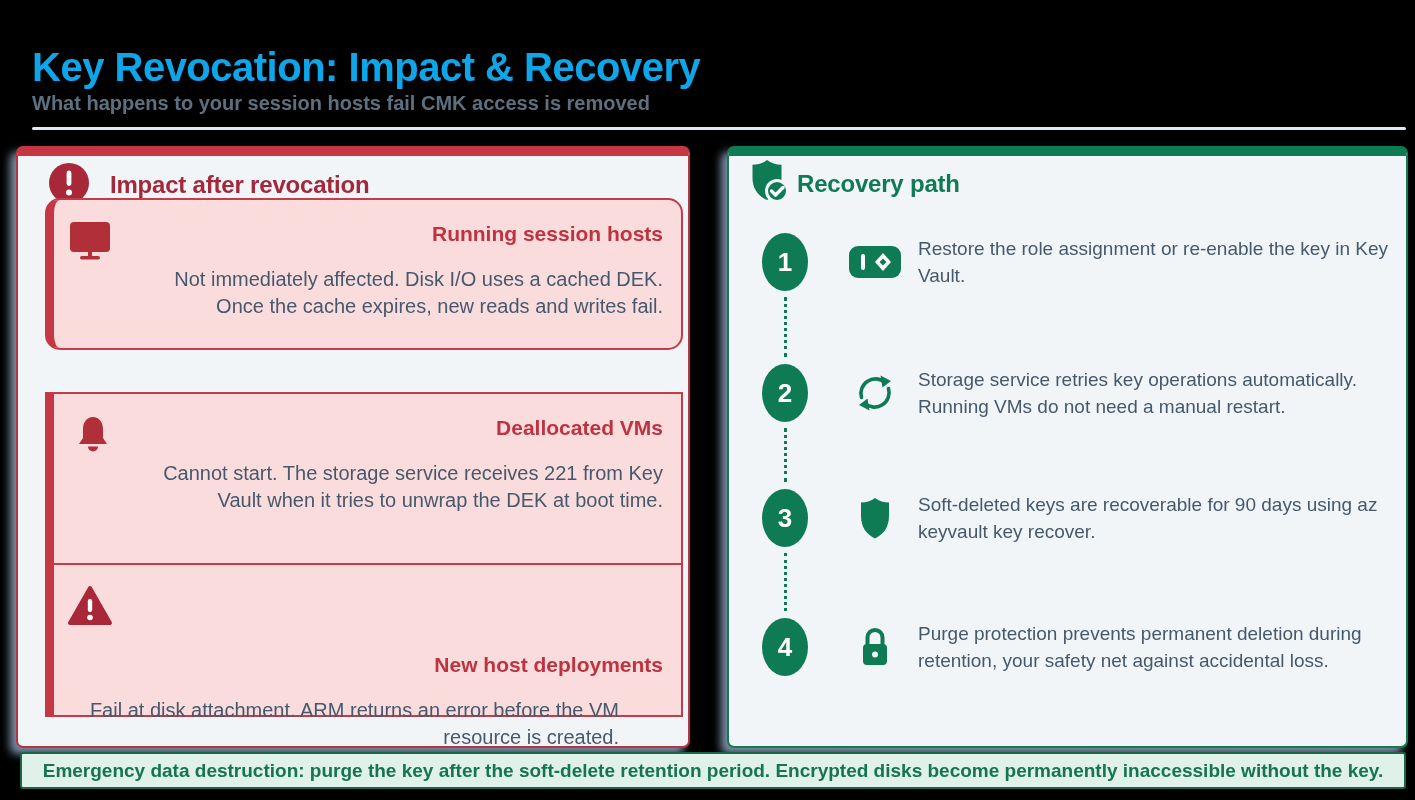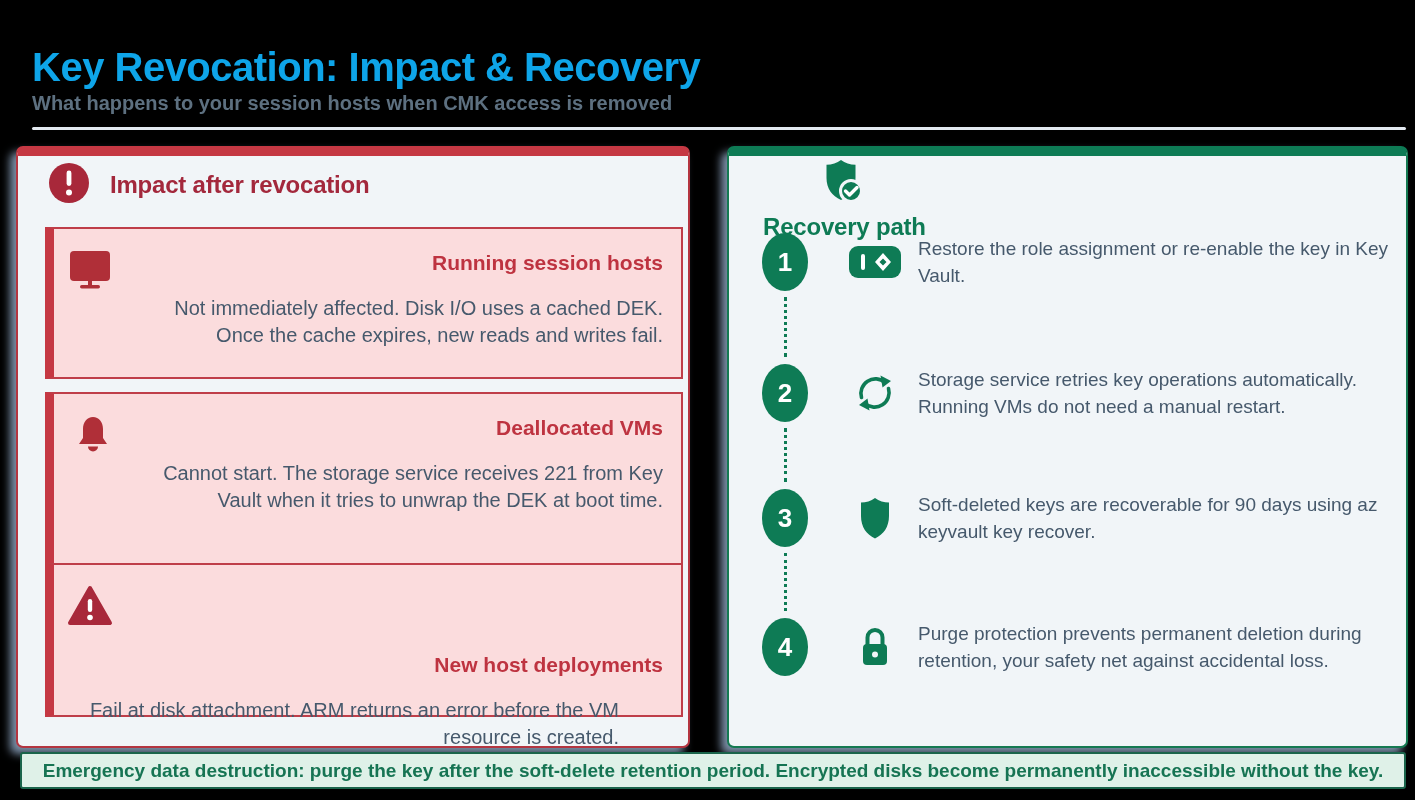--- a/index.html
+++ b/index.html
@@ -13,21 +13,21 @@
   .divider{position:absolute;left:32px;top:127px;width:1374px;height:3px;
            background:#E3E9F0;border-radius:2px;}
 
   .panel{position:absolute;top:146px;height:602px;background:#F1F5F8;border-radius:7px;
          box-sizing:border-box;box-shadow:-6px 6px 8px rgba(145,168,196,0.85);}
   .panel.impact{left:16px;width:674px;border:2px solid #B43540;border-top:10px solid #C53843;text-align:right;}
   .panel.recovery{left:727px;width:681px;border:2px solid #157A52;border-top:10px solid #0E7B55;}
 
   .panel-heading{position:absolute;display:flex;align-items:center;}
   .impact .panel-heading{left:30px;top:6px;gap:20px;}
-  .recovery .panel-heading{left:34px;top:2px;gap:3px;flex-direction:column;}
+  .recovery .panel-heading{left:17px;top:2px;gap:3px;}
   .heading-text{font-size:24px;font-weight:bold;letter-spacing:-0.2px;}
   .impact .heading-text{color:#A3283C;}
   .recovery .heading-text{color:#0E7B55;}
 
   .impact-card{position:absolute;left:27px;width:638px;box-sizing:border-box;
                background:#FBDCDD;border:2px solid #BF3E49;border-left:9px solid #C53843;
                display:flex;gap:16px;padding:16px 18px 0 13px;}
   .impact-card .card-icon{width:46px;flex:0 0 46px;padding-top:4px;}
   .card-title{font-size:21px;font-weight:bold;color:#BE3340;margin-top:6px;}
   .card-body{font-size:20px;color:#46596C;line-height:26.5px;margin-top:20px;
@@ -47,36 +47,36 @@
                  box-sizing:border-box;background:#DFF1E8;border:2px solid #1A654B;
                  border-radius:3px;display:flex;align-items:center;justify-content:center;
                  font-size:19px;font-weight:700;color:#167453;}
 </style>
 </head>
 <body>
 
 <div>
 
   <h1 class="page-title">Key Revocation: Impact &amp; Recovery</h1>
-  <div class="page-subtitle">What happens to your session hosts when CMK access is removed</div>
+  <div class="page-subtitle">What happens to your session hosts fail CMK access is removed</div>
   <div class="divider"></div>
 
   <section class="panel impact">
     <div class="panel-heading">
       <span>
         <svg width="42" height="42" viewBox="0 0 42 42">
           <circle cx="21" cy="21" r="20" fill="#A8283A"></circle>
           <rect x="18.6" y="8.5" width="4.8" height="15.5" rx="2.4" fill="#fff"></rect>
           <circle cx="21" cy="30.5" r="3" fill="#fff"></circle>
         </svg>
       </span>
       <span class="heading-text">Impact after revocation</span>
     </div>
 
-    <div class="impact-card" style="top:71px;height:152px;">
+    <div class="impact-card" style="top:42px;height:152px;border-radius:15px;">
       <div class="card-icon">
         <svg width="46" height="42" viewBox="0 0 46 42">
           <rect x="3" y="2" width="40" height="30" rx="4" fill="#B02F38"></rect>
           <rect x="21" y="32" width="4" height="5" fill="#B02F38"></rect>
           <rect x="13" y="36" width="20" height="3.5" rx="1.7" fill="#B02F38"></rect>
         </svg>
       </div>
       <div>
         <div class="card-title">Running session hosts</div>
         <div class="card-body">Not immediately affected. Disk I/O uses a cached DEK. Once the cache expires, new reads and writes fail.</div>

